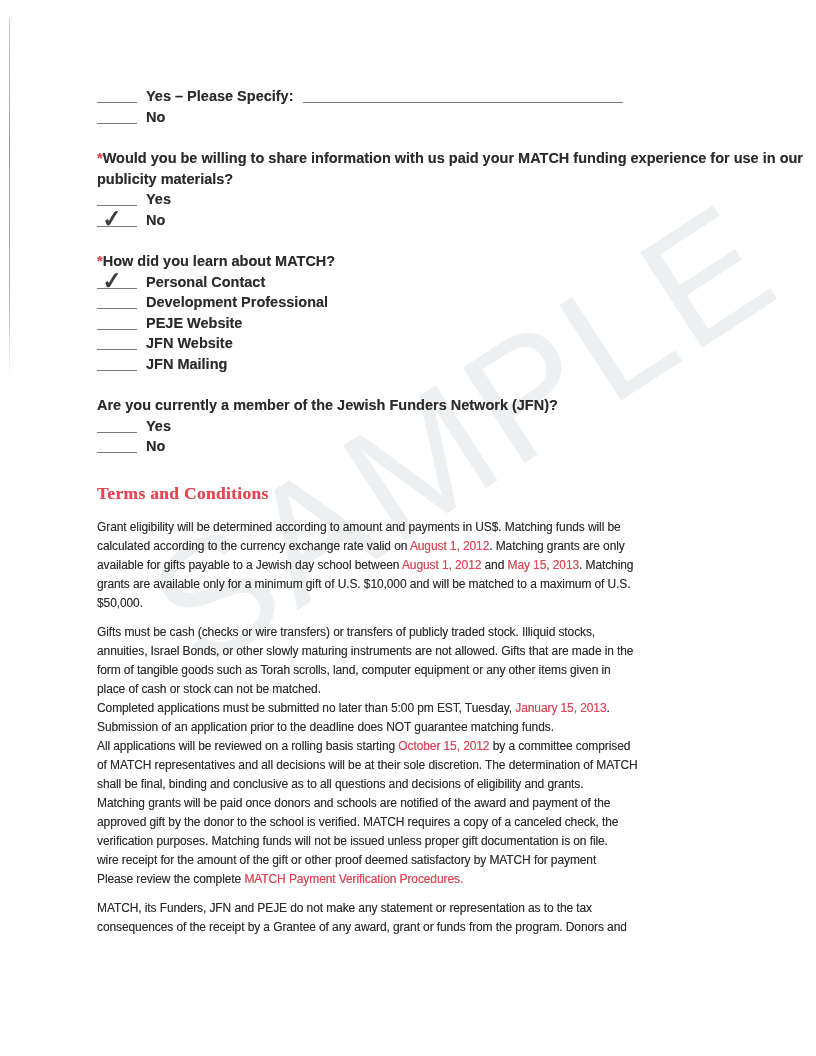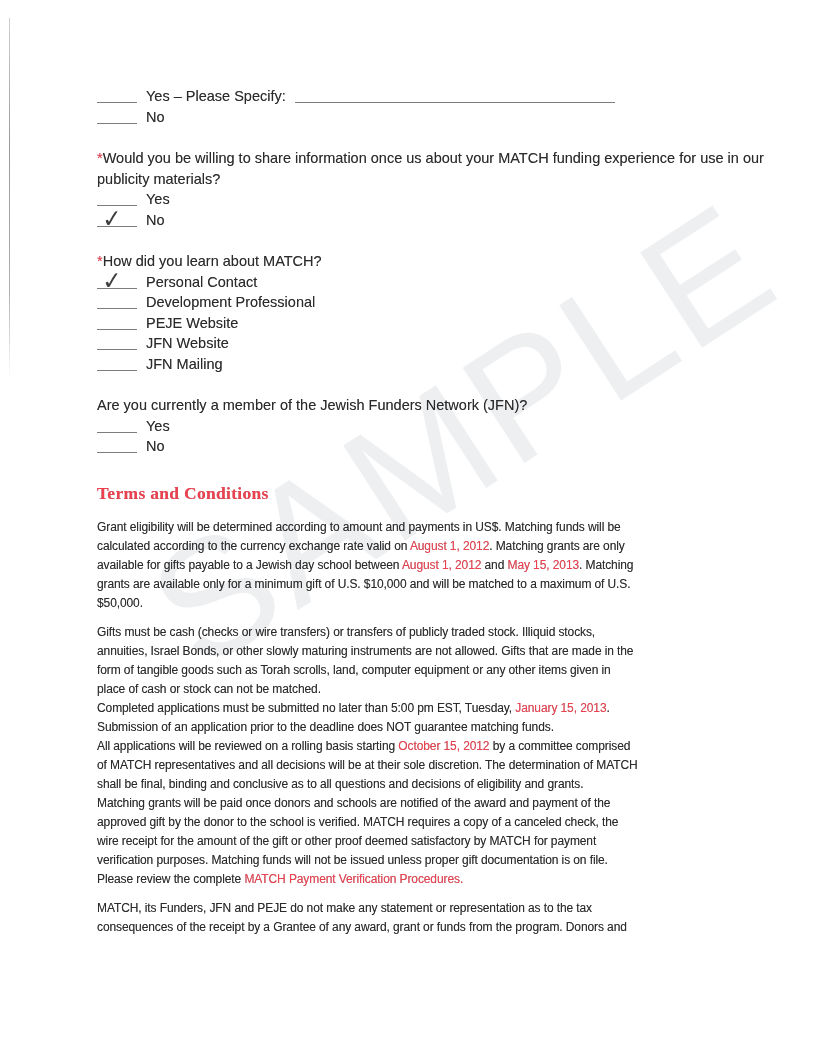--- a/index.html
+++ b/index.html
@@ -26,21 +26,21 @@
     font-size:165px;font-weight:400;letter-spacing:5px;
     color:rgba(172,180,192,0.22);
     transform:rotate(-33deg);
     pointer-events:none;user-select:none;
     white-space:nowrap;
   }
   .content{
     position:absolute;left:97px;top:86px;width:680px;
     text-shadow:0 0 0.5px rgba(45,45,45,0.45);
   }
-  .group{margin-top:21px;}
+  .group{margin-top:21px;font-weight:bold;}
   #form-area .group:first-child{margin-top:0;}
   .q-line{
     font-size:14.5px;line-height:20.5px;height:20.5px;white-space:pre;
   }
   .req{color:var(--red);}
   .opt-row{
     height:20.5px;line-height:20.5px;font-size:14.5px;white-space:pre;
   }
   .blank{
     display:inline-block;width:40px;height:0;
@@ -76,21 +76,21 @@
 <div class="page">
   <div class="scan-line"></div>
   <div class="watermark">SAMPLE</div>
   <div class="content">
     <div id="form-area">
         <div class="group">
           <div class="opt-row"><span class="blank"></span><span>Yes – Please Specify: </span><span class="blank trail-long"></span></div>
           <div class="opt-row"><span class="blank"></span><span>No</span></div>
         </div>
         <div class="group">
-          <div class="q-line"><span class="req">*</span><span>Would you be willing to share information once us about your MATCH funding experience for use in our</span></div>
+          <div class="q-line"><span class="req">*</span><span>Would you be willing to share information with us paid your MATCH funding experience for use in our</span></div>
           <div class="q-line"><span>publicity materials?</span></div>
           <div class="opt-row"><span class="blank"></span><span>Yes</span></div>
           <div class="opt-row"><span class="blank"><span class="check">✓</span></span><span>No</span></div>
         </div>
         <div class="group">
           <div class="q-line"><span class="req">*</span><span>How did you learn about MATCH?</span></div>
           <div class="opt-row"><span class="blank"><span class="check">✓</span></span><span>Personal Contact</span></div>
           <div class="opt-row"><span class="blank"></span><span>Development Professional</span></div>
           <div class="opt-row"><span class="blank"></span><span>PEJE Website</span></div>
           <div class="opt-row"><span class="blank"></span><span>JFN Website</span></div>
@@ -116,22 +116,22 @@
           <div class="t-line"><span>annuities, Israel Bonds, or other slowly maturing instruments are not allowed. Gifts that are made in the</span></div>
           <div class="t-line"><span>form of tangible goods such as Torah scrolls, land, computer equipment or any other items given in</span></div>
           <div class="t-line"><span>place of cash or stock can not be matched.</span></div>
           <div class="t-line"><span>Completed applications must be submitted no later than 5:00 pm EST, Tuesday, </span><span class="red">January 15, 2013</span><span>.</span></div>
           <div class="t-line"><span>Submission of an application prior to the deadline does NOT guarantee matching funds.</span></div>
           <div class="t-line"><span>All applications will be reviewed on a rolling basis starting </span><span class="red">October 15, 2012</span><span> by a committee comprised</span></div>
           <div class="t-line"><span>of MATCH representatives and all decisions will be at their sole discretion. The determination of MATCH</span></div>
           <div class="t-line"><span>shall be final, binding and conclusive as to all questions and decisions of eligibility and grants.</span></div>
           <div class="t-line"><span>Matching grants will be paid once donors and schools are notified of the award and payment of the</span></div>
           <div class="t-line"><span>approved gift by the donor to the school is verified. MATCH requires a copy of a canceled check, the</span></div>
+          <div class="t-line"><span>verification purposes. Matching funds will not be issued unless proper gift documentation is on file.</span></div>
           <div class="t-line"><span>wire receipt for the amount of the gift or other proof deemed satisfactory by MATCH for payment</span></div>
-          <div class="t-line"><span>verification purposes. Matching funds will not be issued unless proper gift documentation is on file.</span></div>
           <div class="t-line"><span>Please review the complete </span><span class="red">MATCH Payment Verification Procedures.</span></div>
         </div>
         <div class="term-p">
           <div class="t-line"><span>MATCH, its Funders, JFN and PEJE do not make any statement or representation as to the tax</span></div>
           <div class="t-line"><span>consequences of the receipt by a Grantee of any award, grant or funds from the program. Donors and</span></div>
         </div>
       </div>
   </div>
 </div>
 

